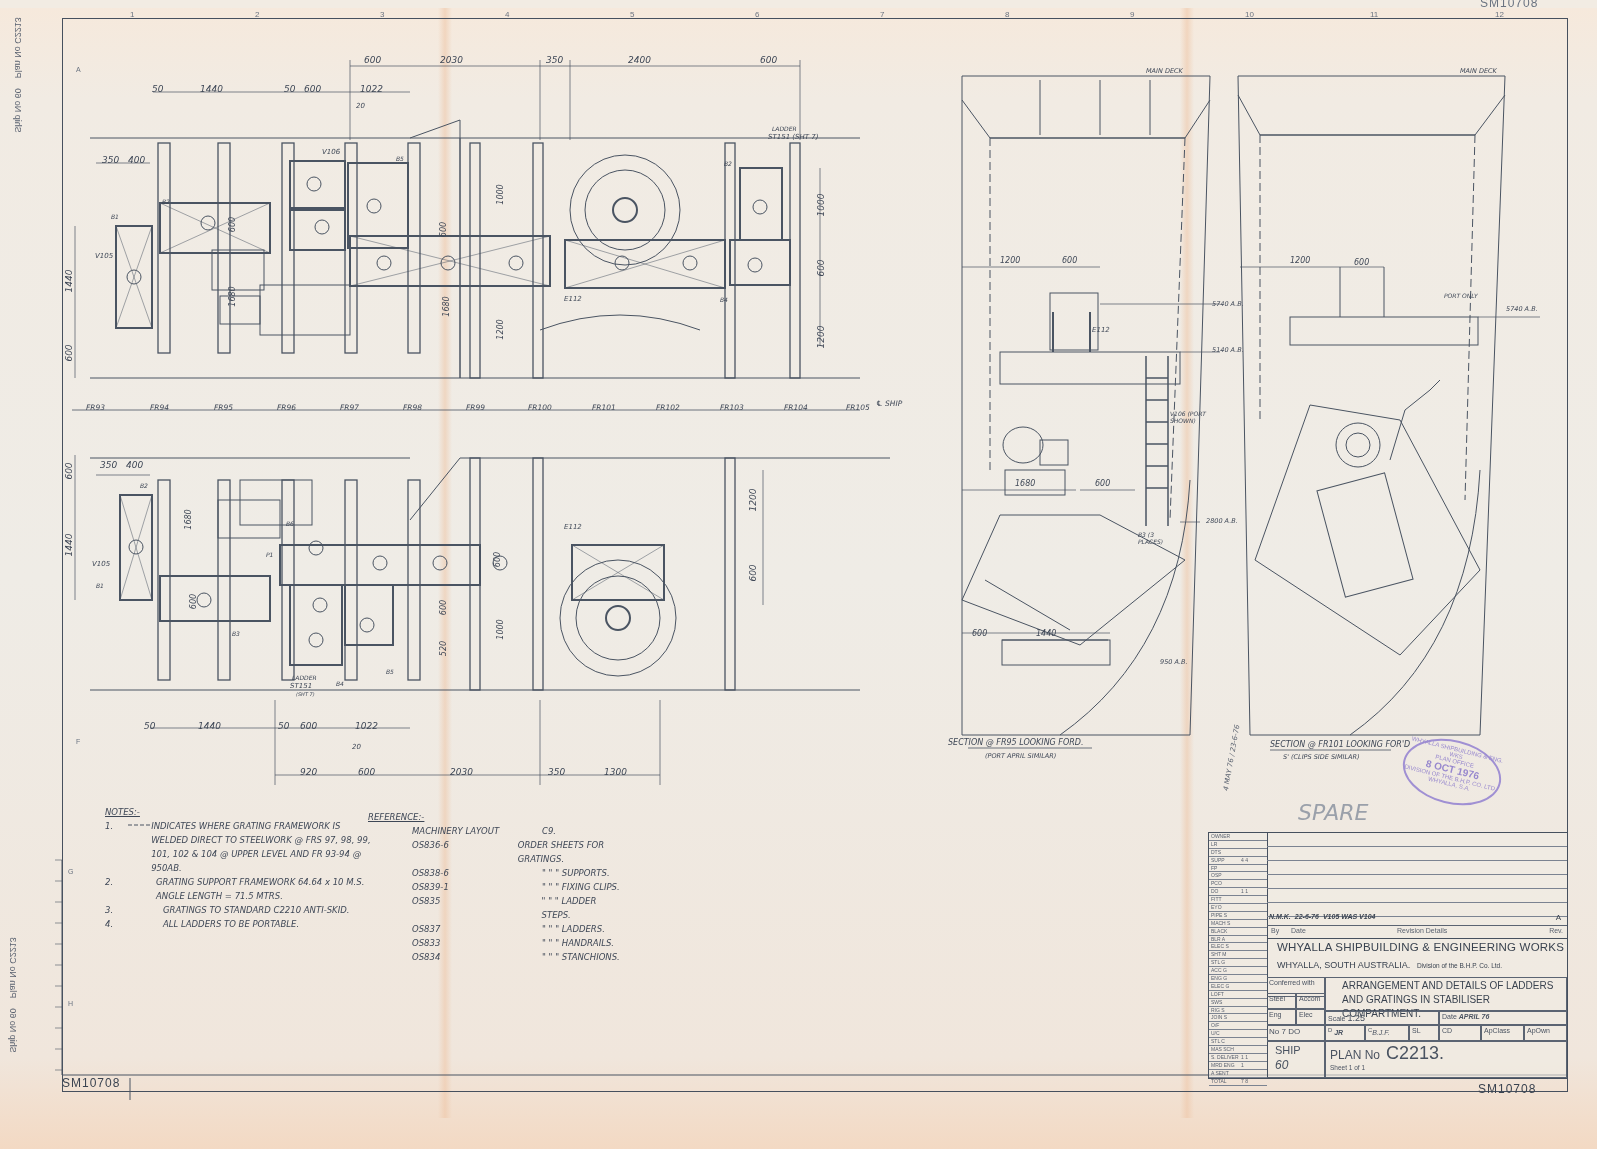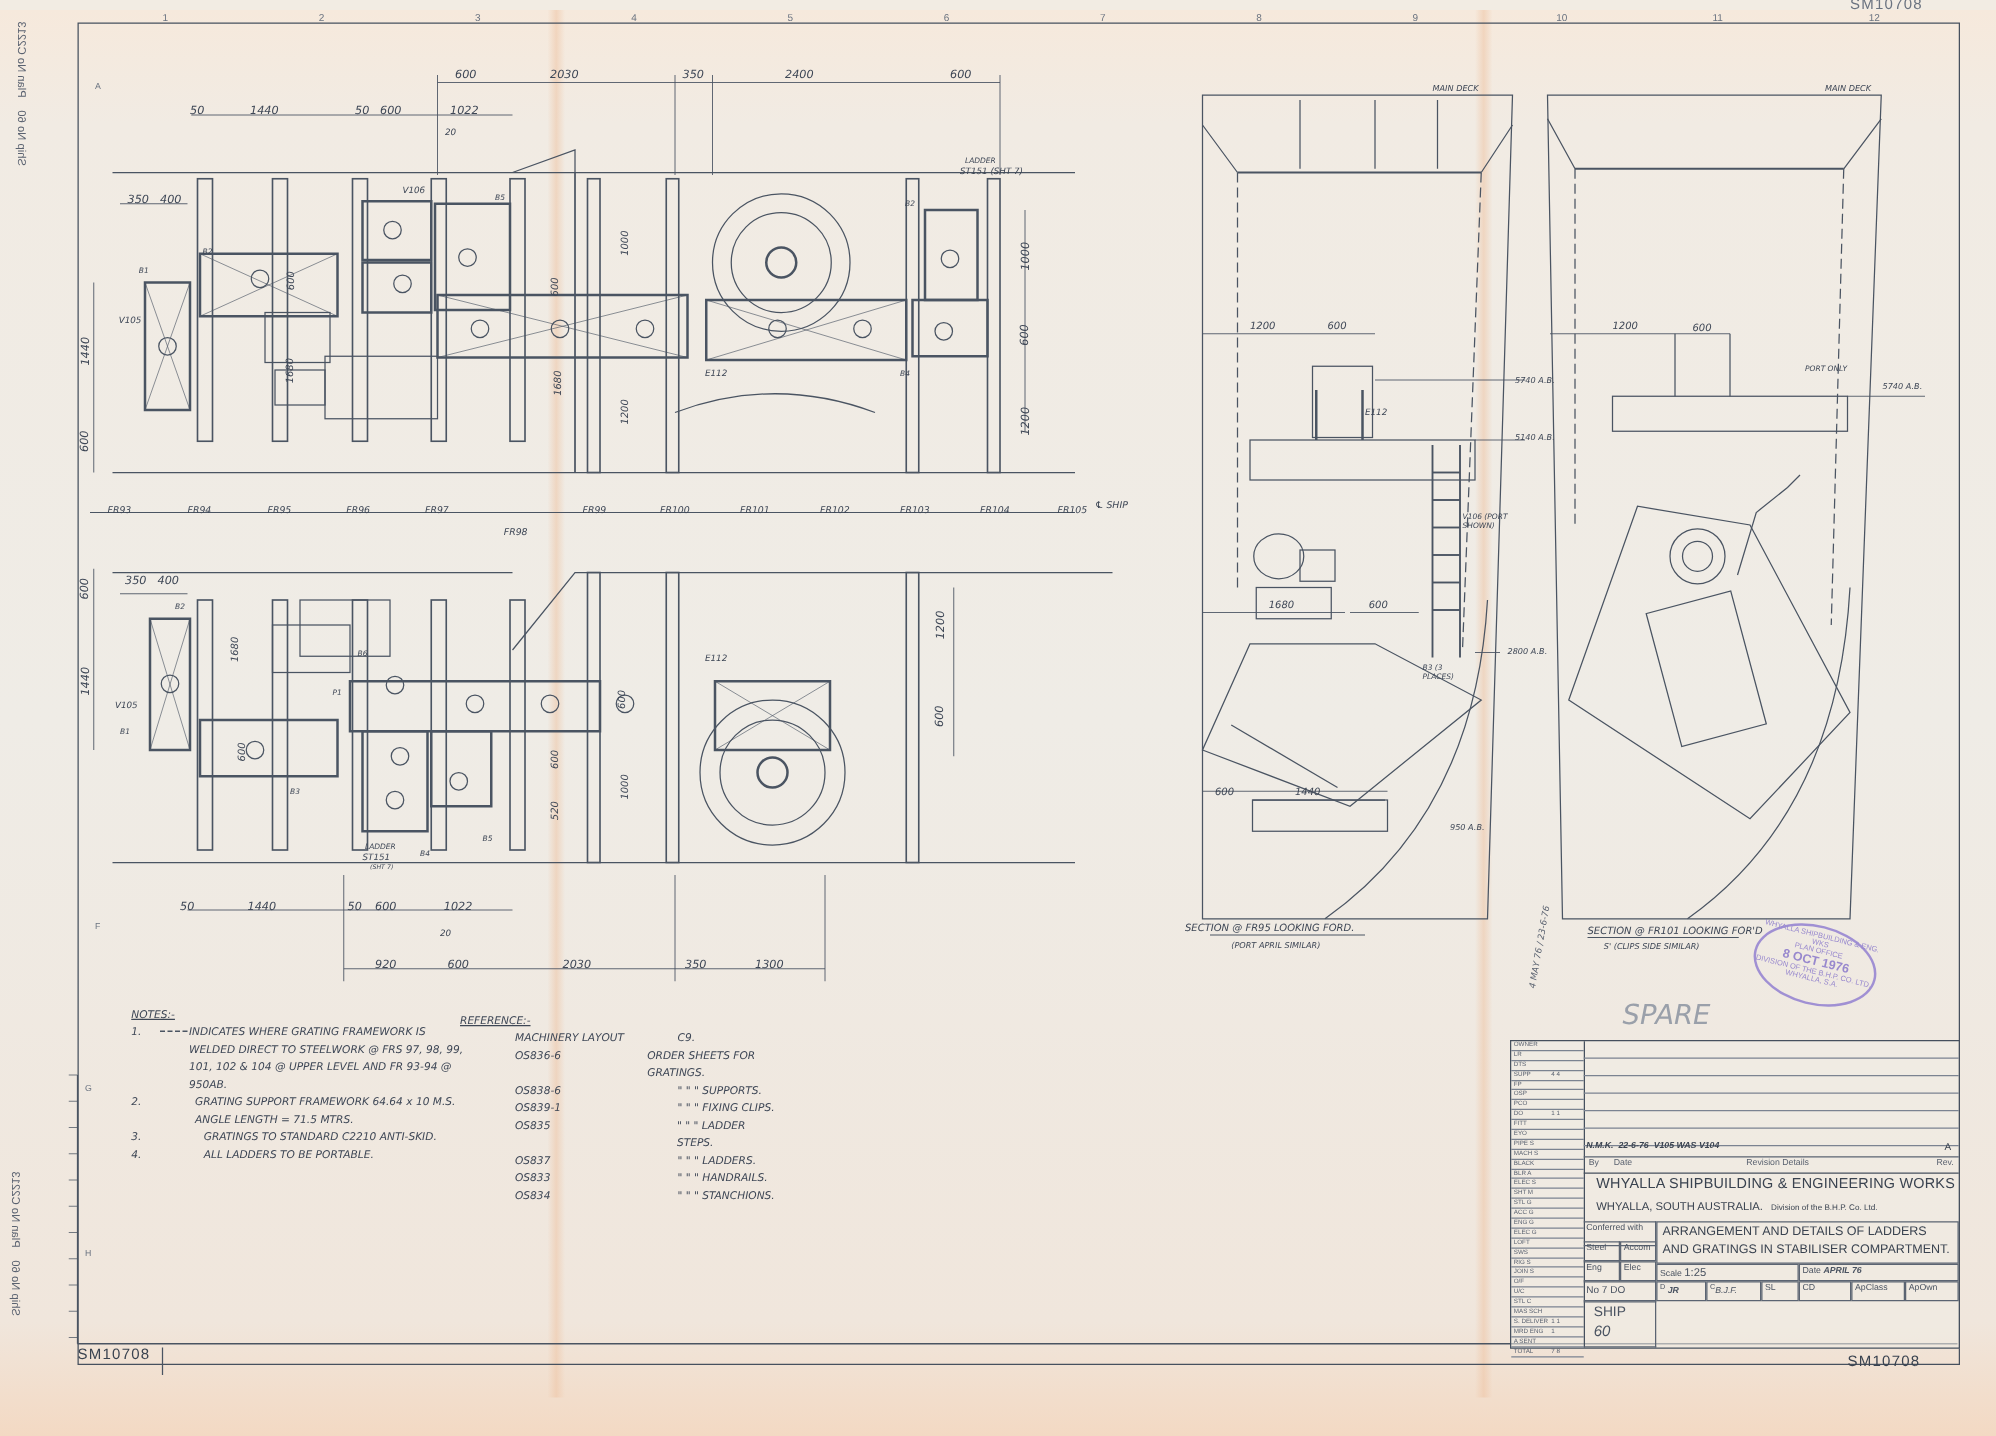--- a/index.html
+++ b/index.html
@@ -331,21 +331,21 @@
   <span class="lbl" style="left:772px;top:125px;font-size:6px">LADDER</span>
   <span class="lbl" style="left:768px;top:133px;font-size:7px">ST151 (SHT 7)</span>
 </div>
 
 <div class="hand" style="font-size:7.5px;">
   <span class="lbl" style="left:86px;top:403px">FR93</span>
   <span class="lbl" style="left:150px;top:403px">FR94</span>
   <span class="lbl" style="left:214px;top:403px">FR95</span>
   <span class="lbl" style="left:277px;top:403px">FR96</span>
   <span class="lbl" style="left:340px;top:403px">FR97</span>
-  <span class="lbl" style="left:403px;top:421px">FR98</span>
+  <span class="lbl" style="left:403px;top:403px">FR98</span>
   <span class="lbl" style="left:466px;top:403px">FR99</span>
   <span class="lbl" style="left:528px;top:403px">FR100</span>
   <span class="lbl" style="left:592px;top:403px">FR101</span>
   <span class="lbl" style="left:656px;top:403px">FR102</span>
   <span class="lbl" style="left:720px;top:403px">FR103</span>
   <span class="lbl" style="left:784px;top:403px">FR104</span>
   <span class="lbl" style="left:846px;top:403px">FR105</span>
   <span class="lbl" style="left:876px;top:399px">℄ SHIP</span>
 </div>
 
@@ -637,34 +637,39 @@
     <div style="position:absolute;left:10px;top:108px;font-size:11.5px;color:#3a4350;letter-spacing:.2px;">WHYALLA SHIPBUILDING &amp; ENGINEERING WORKS</div>
     <div style="position:absolute;left:10px;top:127px;font-size:9px;white-space:nowrap;">
       <span>WHYALLA, SOUTH AUSTRALIA.</span>
       <span style="font-size:6.5px;margin-left:4px">Division of the B.H.P. Co. Ltd.</span>
     </div>
     <div class="cell" style="left:0;top:144px;width:58px;height:20px;border-left:none">Conferred with</div>
     <div class="cell" style="left:0;top:160px;width:29px;height:16px;border-left:none">Steel</div>
     <div class="cell" style="left:29px;top:160px;width:29px;height:16px">Accom</div>
     <div class="cell" style="left:0;top:176px;width:29px;height:16px;border-left:none">Eng</div>
     <div class="cell" style="left:29px;top:176px;width:29px;height:16px">Elec</div>
-    <div class="cell" style="left:58px;top:144px;width:242px;height:34px;font-size:10px;line-height:14px;padding-left:4px;color:#3a4350">
+    <div class="cell" style="left:58px;top:144px;width:242px;height:34px;font-size:10px;line-height:14px;padding-left:16px;color:#3a4350">
       <div>ARRANGEMENT AND DETAILS OF LADDERS</div>
       <div>AND GRATINGS IN STABILISER COMPARTMENT.</div>
     </div>
     <div class="cell" style="left:58px;top:178px;width:114px;height:14px"><span>Scale</span> <span style="font-size:9px">1:25</span></div>
     <div class="cell" style="left:172px;top:178px;width:128px;height:14px"><span>Date</span> <span style="font-weight:bold;font-style:italic">APRIL 76</span></div>
     <div class="cell" style="left:0;top:192px;width:58px;height:16px;border-left:none;font-size:8px"><span>No 7</span> <span>DO</span></div>
     <div class="cell" style="left:58px;top:192px;width:40px;height:16px"><sup>D</sup> <span style="font-style:italic;font-weight:bold">JR</span></div>
     <div class="cell" style="left:98px;top:192px;width:44px;height:16px"><sup>C</sup><span style="font-style:italic">B.J.F.</span></div>
     <div class="cell" style="left:142px;top:192px;width:30px;height:16px">SL</div>
     <div class="cell" style="left:172px;top:192px;width:42px;height:16px">CD</div>
     <div class="cell" style="left:214px;top:192px;width:43px;height:16px">ApClass</div>
     <div class="cell" style="left:257px;top:192px;width:43px;height:16px">ApOwn</div>
     <div class="cell" style="left:0;top:208px;width:58px;height:37px;border-left:none;font-size:11px;line-height:15px;text-align:left;padding-left:8px">
       <div>SHIP</div>
       <div style="font-style:italic;font-size:12px">60</div>
     </div>
+    <div class="cell" style="left:58px;top:208px;width:242px;height:37px;padding-left:4px">
+      <span style="font-size:12px">PLAN No</span>
+      <span style="font-size:18px;margin-left:4px">C2213.</span>
+      <div style="font-size:6.5px">Sheet 1 of 1</div>
+    </div>
   </div>
 </div>
 
 <div class="lbl" style="left:62px;top:1076px;font-size:12px;color:#3a4350;letter-spacing:1px;">SM10708</div>
 <div class="lbl" style="left:1478px;top:1082px;font-size:12px;color:#3a4350;letter-spacing:1px;">SM10708</div>
 
 </body></html>

